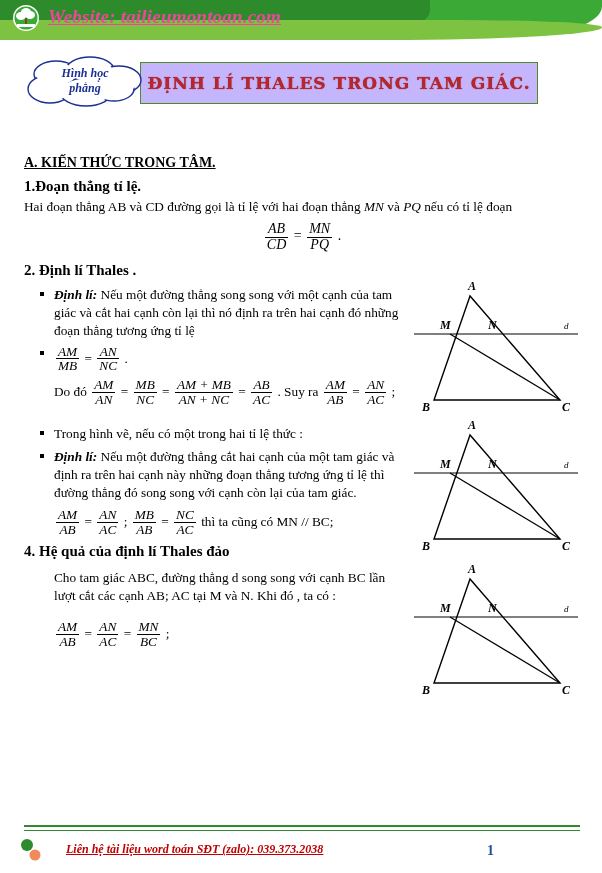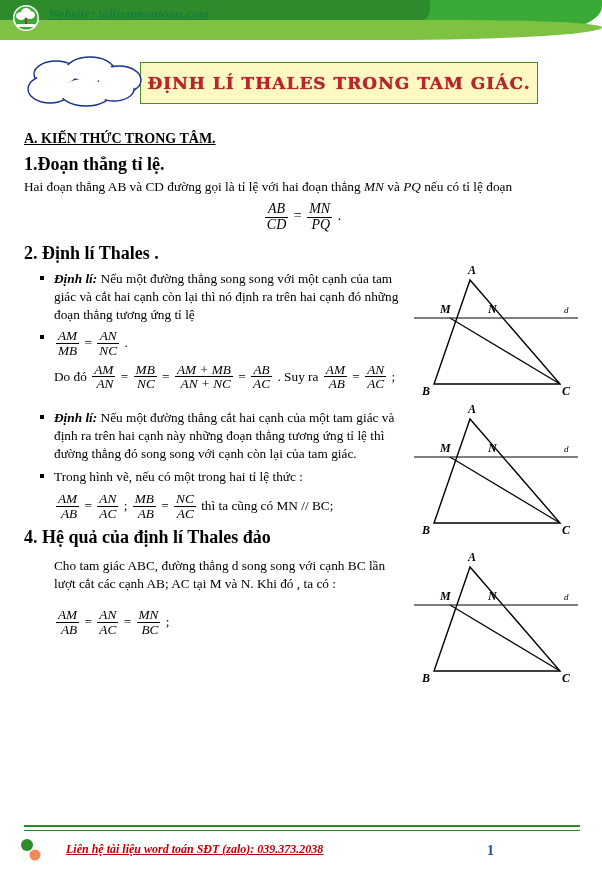--- a/index.html
+++ b/index.html
@@ -46,24 +46,24 @@
     width: 602px;
     height: 20px;
     background: #7ec242;
     border-bottom-right-radius: 300px 18px;
     border-top-right-radius: 200px 10px;
   }
   .header-site {
     position: absolute;
     top: 6px;
     left: 48px;
-    color: #15803d;
+    color: #ec4899;
     font-style: italic;
     font-weight: bold;
-    font-size: 13px;
+    font-size: 19px;
     text-decoration: underline;
     letter-spacing: .2px;
     z-index: 5;
   }
   .logo-tree {
     position: absolute;
     top: 4px; left: 12px;
     width: 28px; height: 28px;
     z-index: 6;
   }
@@ -75,21 +75,21 @@
     left: 24px;
     width: 512px;
     height: 52px;
   }
   .title-bar {
     position: absolute;
     left: 116px;
     top: 6px;
     width: 396px;
     height: 40px;
-    background: #fef9c3;
+    background: #c4b5fd;
     border: 1px solid #4c8c20;
   }
   .title-bar-inner {
     position: absolute;
     left: 0; top: 0;
     width: 100%;
     height: 100%;
     display: flex;
     align-items: center;
     justify-content: center;
@@ -129,24 +129,25 @@
     left: 24px;
     width: 556px;
     font-size: 13.3px;
     line-height: 1.35;
   }
   .h-a {
     font-weight: bold;
     font-size: 14px;
     text-decoration: underline;
     margin-bottom: 3px;
+    margin-top: 24px;
   }
   .h-sub {
     font-weight: bold;
-    font-size: 18px;
+    font-size: 15px;
     margin: 2px 0 2px 0;
   }
   .para {
     margin: 1px 0 2px 0;
   }
   .mathi {
     font-family: "Liberation Serif", serif;
     font-style: italic;
   }
   .frac {
@@ -158,21 +159,20 @@
     margin: 0 2px;
   }
   .frac .num {
     display: block;
     border-bottom: 1px solid #000;
     padding: 0 2px;
   }
   .frac .den {
     display: block;
     padding: 0 2px;
-    text-align: right;
   }
   .center-eq {
     text-align: center;
     margin: 6px 0 8px 0;
     font-size: 14px;
   }
   .bullet-sq {
     position: relative;
     padding-left: 16px;
     margin: 5px 0 3px 14px;
@@ -272,20 +272,24 @@
       <g fill="#ffffff">
         <ellipse cx="32" cy="18" rx="20" ry="11"></ellipse>
         <ellipse cx="66" cy="14" rx="22" ry="11"></ellipse>
         <ellipse cx="95" cy="24" rx="20" ry="12"></ellipse>
         <ellipse cx="26" cy="33" rx="20" ry="12"></ellipse>
         <ellipse cx="62" cy="36" rx="24" ry="12"></ellipse>
         <ellipse cx="90" cy="33" rx="18" ry="10"></ellipse>
       </g>
     </svg>
   </span>
+  <div class="cloud-label">
+    <div>Hình học</div>
+    <div>phẳng</div>
+  </div>
 </div>
 
 <div class="content">
 
   <div class="h-a">A. KIẾN THỨC TRONG TÂM.</div>
 
   <div class="h-sub">1.Đoạn thẳng tỉ lệ.</div>
 
   <div class="para">
     <span>Hai đoạn thẳng AB và CD đường gọi là tỉ lệ với hai đoạn thẳng </span><span class="mathi">MN</span><span> và </span><span class="mathi">PQ</span><span> nếu có tỉ lệ đoạn</span>
@@ -370,25 +374,25 @@
         <text x="28" y="51" font-family="Liberation Serif, serif" font-size="12" font-style="italic" font-weight="bold">M</text>
         <text x="76" y="51" font-family="Liberation Serif, serif" font-size="12" font-style="italic" font-weight="bold">N</text>
         <text x="152" y="51" font-family="Liberation Serif, serif" font-size="9" font-style="italic">d</text>
       </svg>
     </div>
   </div>
 
   <div class="sec2" style="margin-top:18px;">
     <div class="left-col">
       <div class="bullet-sq">
+        <span>Trong hình vẽ, nếu có một trong hai tỉ lệ thức :</span>
+      </div>
+      <div class="bullet-sq">
         <span class="mathi" style="font-weight:bold">Định lí:</span>
         <span>Nếu một đường thẳng cắt hai cạnh của một tam giác và định ra trên hai cạnh này những đoạn thẳng tương ứng tỉ lệ thì đường thẳng đó song song với cạnh còn lại của tam giác.</span>
-      </div>
-      <div class="bullet-sq">
-        <span>Trong hình vẽ, nếu có một trong hai tỉ lệ thức :</span>
       </div>
       <div style="margin:6px 0 3px 30px;">
         <span class="frac">
           <span class="num">AM</span>
           <span class="den">AB</span>
         </span>
         <span>=</span>
         <span class="frac">
           <span class="num">AN</span>
           <span class="den">AC</span>

